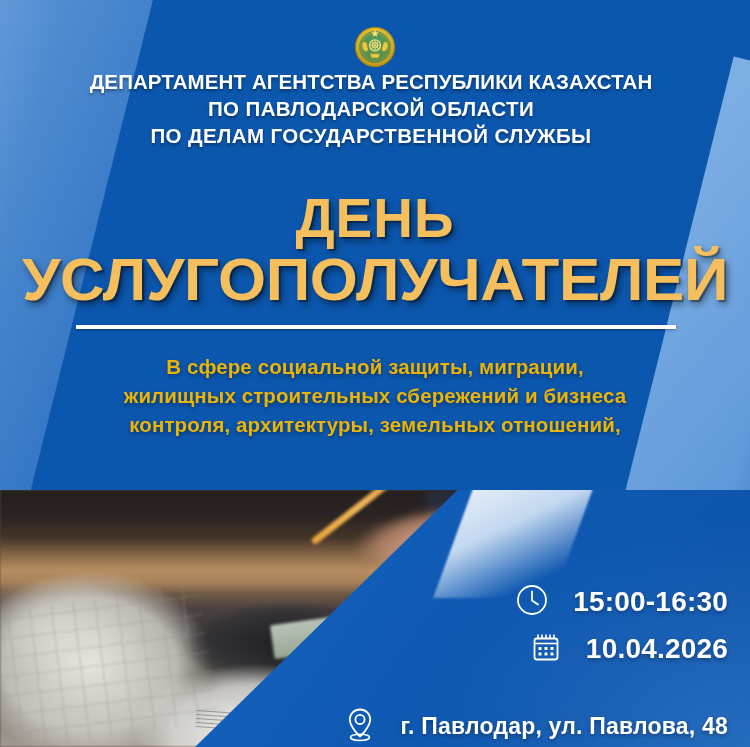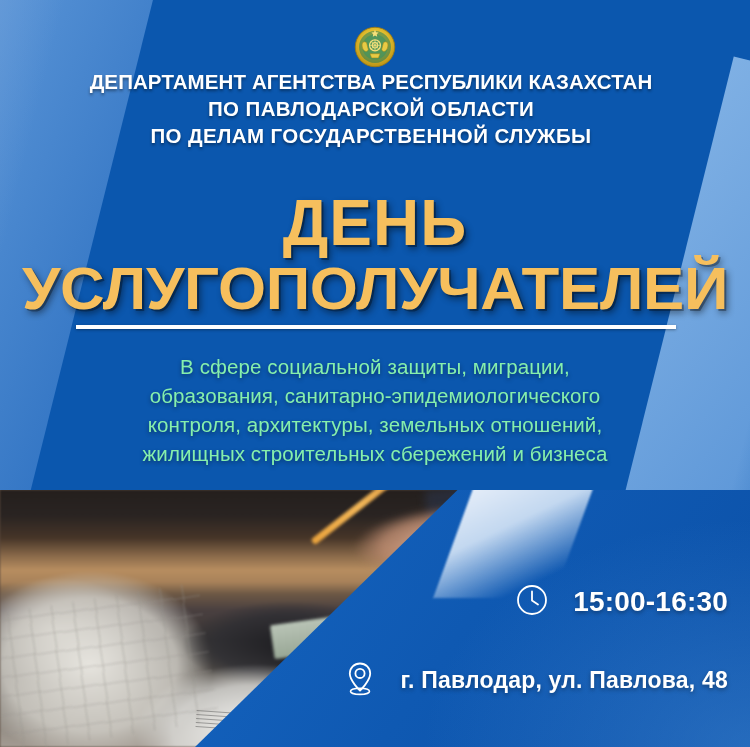--- a/index.html
+++ b/index.html
@@ -90,41 +90,41 @@
     position:absolute;
     left:0;right:0;top:192px;
     text-align:center;
     color:#f6bf5d;
     font-weight:700;
     line-height:.98;
     text-shadow:
        2px 2px 0 rgba(0,0,0,.30),
        3px 4px 7px rgba(0,0,0,.45);
   }
-  .title-l1{font-size:64px;letter-spacing:1px;display:block;}
+  .title-l1{font-size:55px;letter-spacing:1px;display:block;}
   .title-l2{font-size:60px;letter-spacing:-0.3px;display:block;margin-top:5px;
             transform:scaleX(1.03);}
 
   
   .divider{
     position:absolute;
     left:76px; top:325px;
     width:600px;height:4px;
     background:#ffffff;
     box-shadow:0 1px 3px rgba(0,0,0,.35);
   }
 
   
   .desc{
     position:absolute;
     left:0;right:0;top:352px;
     text-align:center;
-    color:#86efac;
+    color:#eab308;
     font-size:20.5px;
-    font-weight:400;
+    font-weight:700;
     line-height:1.42;
     letter-spacing:.1px;
     text-shadow:0 2px 4px rgba(0,0,0,.40);
     padding:0 24px;
   }
   .desc div{white-space:nowrap;}
 
   
   .photo-area{
     position:absolute;
@@ -340,23 +340,22 @@
 
       <div class="main-title">
         <span class="title-l1">ДЕНЬ</span>
         <span class="title-l2">УСЛУГОПОЛУЧАТЕЛЕЙ</span>
       </div>
 
       <div class="divider"></div>
 
       <div class="desc">
         <div>В сфере социальной защиты, миграции,</div>
-        <div>образования, санитарно-эпидемиологического</div>
+        <div>жилищных строительных сбережений и бизнеса</div>
         <div>контроля, архитектуры, земельных отношений,</div>
-        <div>жилищных строительных сбережений и бизнеса</div>
       </div>
 
     </div>
   </div>
 
   <div class="photo-area">
     <div class="photo"></div>
     <div class="photo-sleeve"></div>
     <div class="photo-hand-top"></div>
     <div class="photo-pencil"></div>
@@ -383,20 +382,38 @@
     <div class="info-row">
       <span class="ico">
         <svg width="34" height="34" viewBox="0 0 34 34" aria-hidden="true">
           <circle cx="17" cy="17" r="14" fill="none" stroke="#ffffff" stroke-width="1.8"></circle>
           <path d="M17 8.5 L17 17.5 L23 21.5" fill="none" stroke="#ffffff" stroke-width="1.8" stroke-linecap="round" stroke-linejoin="round"></path>
         </svg>
       </span>
       <span class="info-val">15:00-16:30</span>
     </div>
 
+    <div class="info-row">
+      <span class="ico">
+        <svg width="32" height="32" viewBox="0 0 32 32" aria-hidden="true">
+          <rect x="4.5" y="7.5" width="23" height="21" rx="2.5" fill="none" stroke="#ffffff" stroke-width="1.8"></rect>
+          <path d="M8 7.5 L8 4 M12 7.5 L12 4 M16 7.5 L16 4 M20 7.5 L20 4 M24 7.5 L24 4" stroke="#ffffff" stroke-width="1.6" stroke-linecap="round"></path>
+          <path d="M4.5 12.5 L27.5 12.5" stroke="#ffffff" stroke-width="1.6"></path>
+          <g fill="#ffffff">
+            <rect x="8.5" y="16" width="3" height="3" rx=".6"></rect>
+            <rect x="14.5" y="16" width="3" height="3" rx=".6"></rect>
+            <rect x="20.5" y="16" width="3" height="3" rx=".6"></rect>
+            <rect x="8.5" y="21.5" width="3" height="3" rx=".6"></rect>
+            <rect x="14.5" y="21.5" width="3" height="3" rx=".6"></rect>
+            <rect x="20.5" y="21.5" width="3" height="3" rx=".6"></rect>
+          </g>
+        </svg>
+      </span>
+      <span class="info-val">10.04.2026</span>
+    </div>
 
     <div class="info-row">
       <span class="ico">
         <svg width="34" height="36" viewBox="0 0 34 36" aria-hidden="true">
           <path d="M17 3.5 C11.2 3.5 6.8 8 6.8 13.6 C6.8 21 17 30.5 17 30.5
                    C17 30.5 27.2 21 27.2 13.6 C27.2 8 22.8 3.5 17 3.5 Z" fill="none" stroke="#ffffff" stroke-width="1.8" stroke-linejoin="round"></path>
           <circle cx="17" cy="13.4" r="4.6" fill="none" stroke="#ffffff" stroke-width="1.8"></circle>
           <ellipse cx="17" cy="31.3" rx="9.5" ry="3.1" fill="none" stroke="#ffffff" stroke-width="1.6"></ellipse>
         </svg>
       </span>

